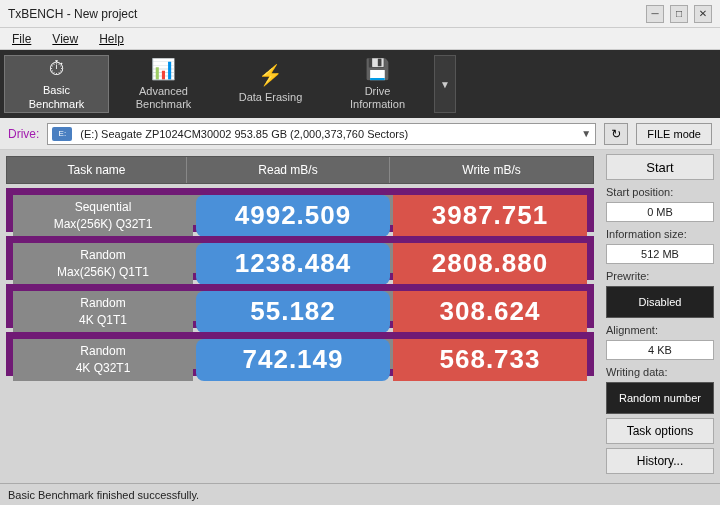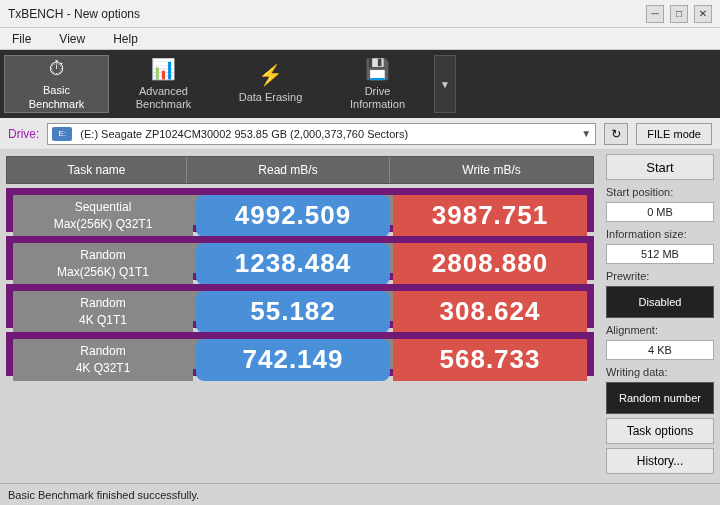--- a/index.html
+++ b/index.html
@@ -43,22 +43,23 @@
       color: #333;
     }
 
     
     .menu-bar {
       background: #f0f0f0;
       height: 22px;
       display: flex;
       align-items: center;
       padding: 0 4px;
-      gap: 12px;
+      gap: 5px;
       border-bottom: 1px solid #ccc;
+      text-decoration: underline;
     }
     .menu-item {
       padding: 2px 8px;
       cursor: pointer;
       font-size: 12px;
       color: #222;
     }
 
     
     .toolbar {
@@ -317,21 +318,21 @@
       align-items: center;
       justify-content: center;
       color: white;
       font-size: 8px;
     }
   </style>
 </head>
 <body>
 
 <div class="title-bar">
-  <span class="title-bar-title">TxBENCH - New options</span>
+  <span class="title-bar-title">TxBENCH - New project</span>
   <div class="title-bar-controls">
     <div class="title-bar-btn">─</div>
     <div class="title-bar-btn">□</div>
     <div class="title-bar-btn">✕</div>
   </div>
 </div>
 
 <div class="menu-bar">
   <div class="menu-item">File</div>
   <div class="menu-item">View</div>

